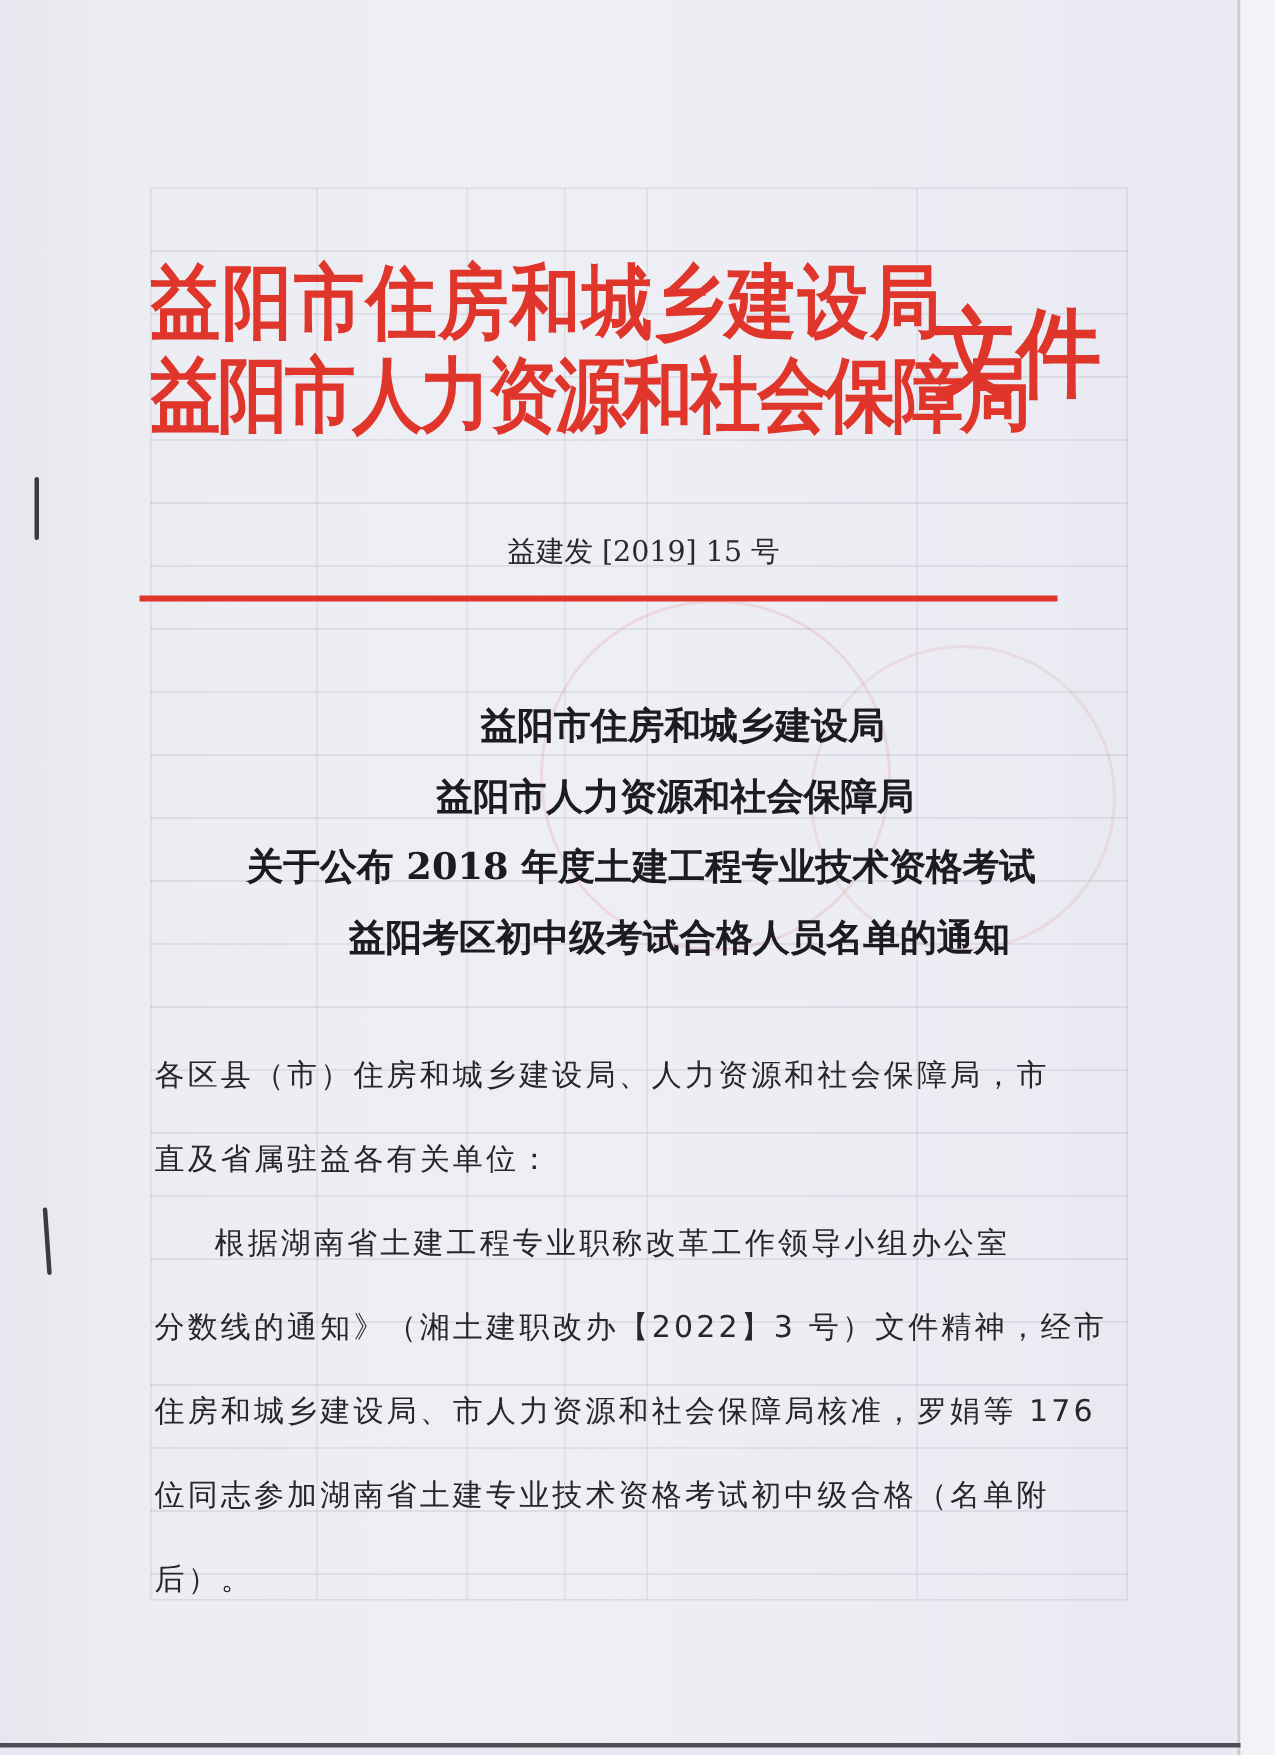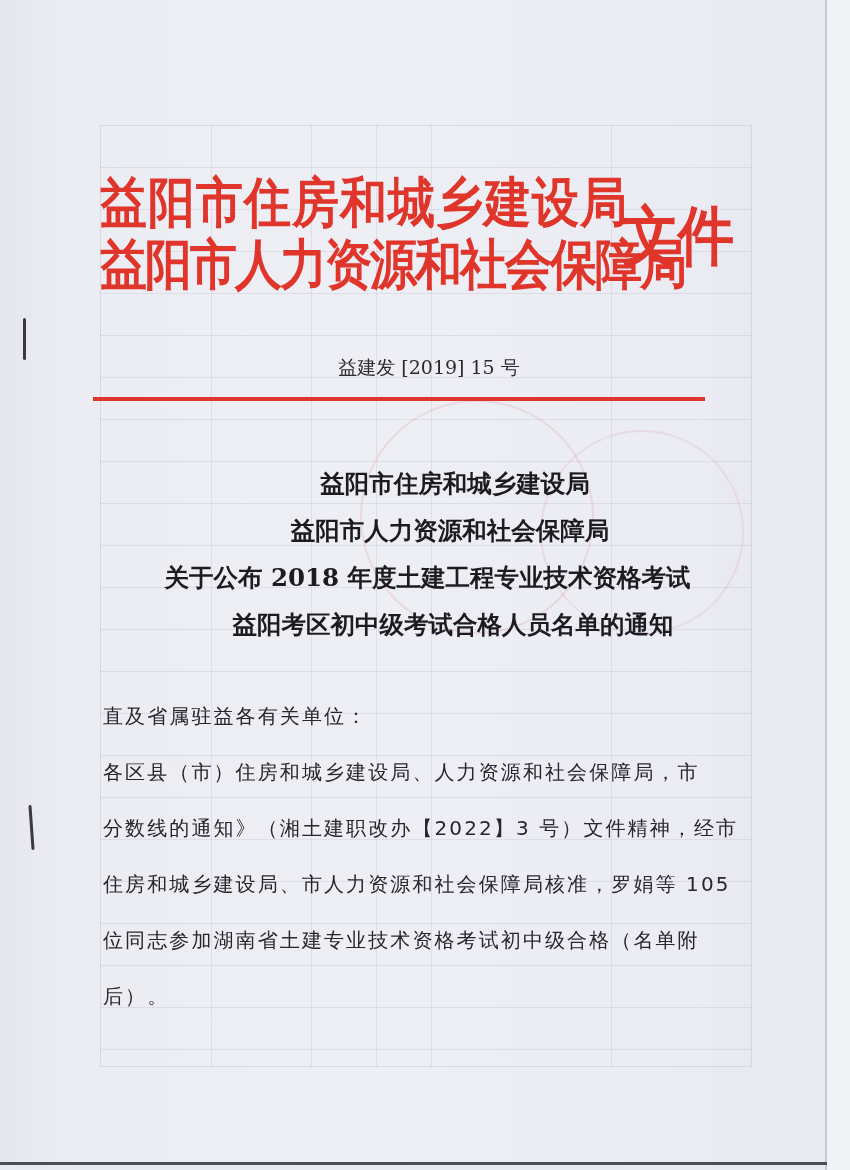--- a/index.html
+++ b/index.html
@@ -219,26 +219,27 @@
 
   <div class="title-block">
     <div class="title-line t1">益阳市住房和城乡建设局</div>
     <div class="title-line t2">益阳市人力资源和社会保障局</div>
     <div class="title-line t3">关于公布 2018 年度土建工程专业技术资格考试</div>
     <div class="title-line t4">益阳考区初中级考试合格人员名单的通知</div>
   </div>
 
   <div class="body-text">
     <p class="para">
+      <span class="body-line">各区县（市）住房和城乡建设局、人力资源和社会保障局，市</span>
       <span class="body-line">直及省属驻益各有关单位：</span>
-      <span class="body-line">各区县（市）住房和城乡建设局、人力资源和社会保障局，市</span>
     </p>
     <p class="para">
+      <span class="body-line" style="padding-left:40px">根据湖南省土建工程专业职称改革工作领导小组办公室</span>
       <span class="body-line">分数线的通知》（湘土建职改办【2022】3 号）文件精神，经市</span>
-      <span class="body-line">住房和城乡建设局、市人力资源和社会保障局核准，罗娟等 105</span>
+      <span class="body-line">住房和城乡建设局、市人力资源和社会保障局核准，罗娟等 176</span>
       <span class="body-line">位同志参加湖南省土建专业技术资格考试初中级合格（名单附</span>
       <span class="body-line">后）。</span>
     </p>
   </div>
 </div>
 
 <div class="page-edge"></div>
 <div class="outer-margin"></div>
 <div class="bottom-edge"></div>
 

